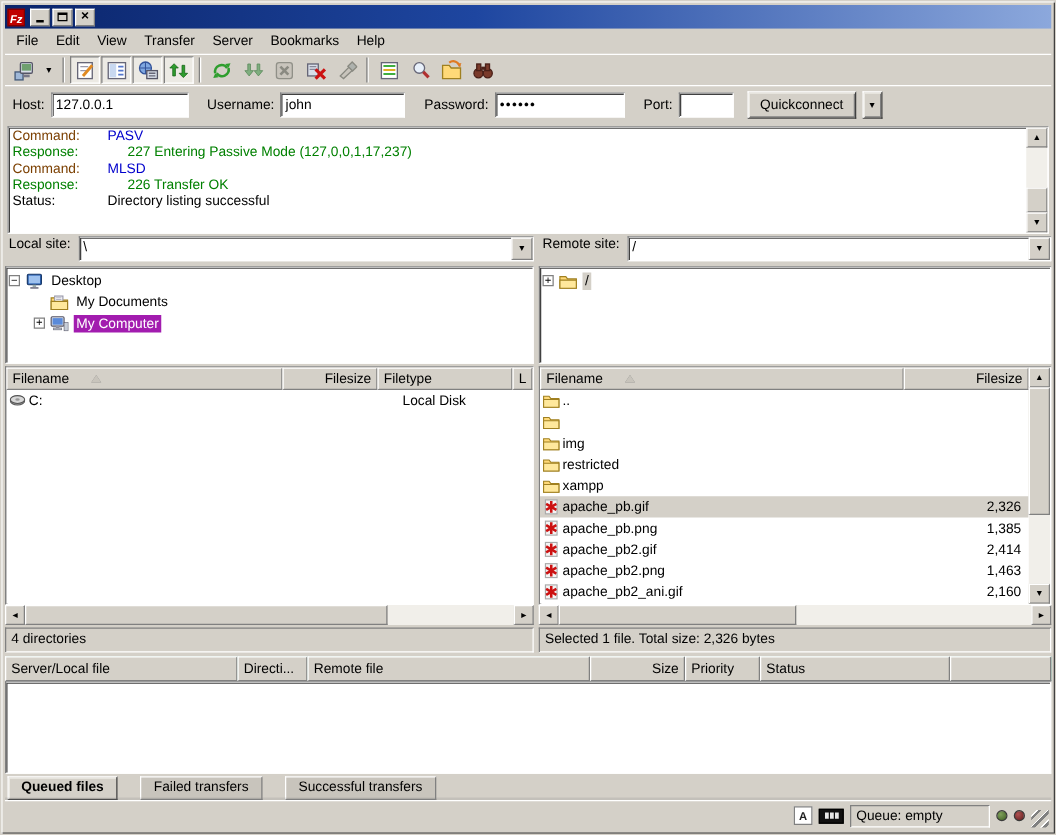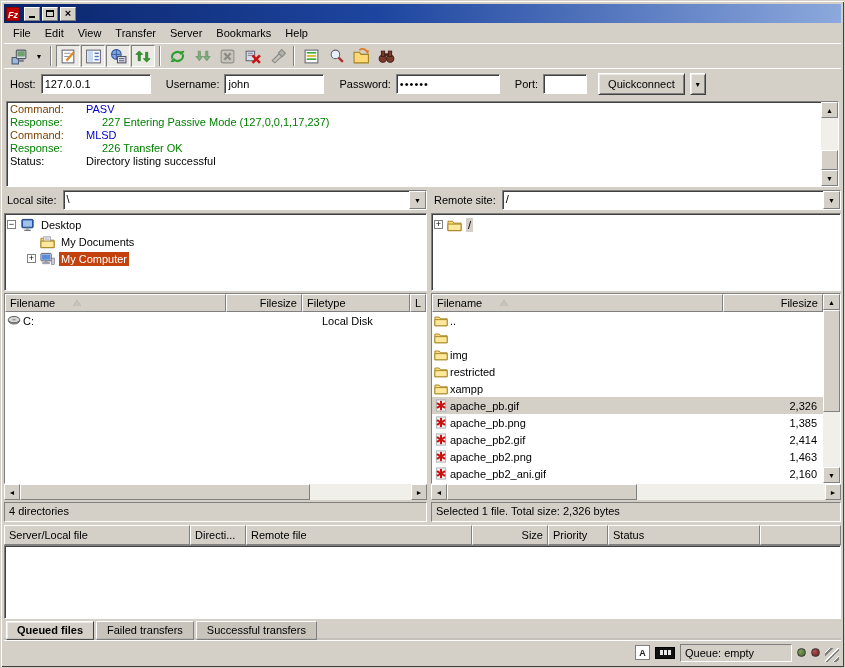--- a/index.html
+++ b/index.html
@@ -74,38 +74,38 @@
   .log-vscroll { position:absolute; top:0; right:0; bottom:0; }
   .sspacer { flex:1; }
 
   
   .panes { flex:0 0 333px; display:flex; }
   .pane { display:flex; flex-direction:column; }
   .pane-local { width:423px; flex:0 0 423px; }
   .pane-remote { flex:1; }
   .vsplit { width:4px; flex:0 0 4px; }
 
-  .sitebar { height:22px; flex:0 0 22px; display:flex; align-items:center; margin-bottom:2px; }
+  .sitebar { height:22px; flex:0 0 22px; display:flex; align-items:flex-start; margin-bottom:2px; }
   .site-label { padding:0 6px 0 3px; white-space:nowrap; }
   .combo { flex:1; height:20px; display:flex; background:#fff;
     border:1px solid; border-color:#808080 #fff #fff #808080; box-shadow: inset 1px 1px 0 #404040; }
   .combo-text { flex:1; padding:2px 3px; }
   .combo-btn { width:17px; display:flex; align-items:center; justify-content:center; font-size:7px; }
 
   .treebox { flex:0 0 78px; margin-bottom:2px; background:#fff; overflow:hidden;
     border:1px solid; border-color:#808080 #fff #fff #808080; box-shadow: inset 1px 1px 0 #404040; padding:2px; }
   .trow { height:17px; display:flex; align-items:center; white-space:nowrap; }
   .indent1 { padding-left:20px; }
   .expander { width:9px; height:9px; flex:0 0 9px; border:1px solid #808080; background:#fff;
     display:flex; align-items:center; justify-content:center; font-size:9px; line-height:1; margin-right:4px; }
   .expander.none { visibility:hidden; }
   .ticon { width:16px; height:14px; flex:0 0 16px; margin-right:3px; }
   .ticon svg { width:15px; height:14px; }
   .tlabel { padding:1px 2px; }
-  .tlabel.sel-active { background:#c2410c; color:#fff; }
+  .tlabel.sel-active { background:#a21caf; color:#fff; }
   .tlabel.sel-inactive { background:#D4D0C8; }
 
   .listbox { flex:1; display:flex; background:#fff; overflow:hidden;
     border:1px solid; border-color:#808080 #fff #fff #808080; box-shadow: inset 1px 1px 0 #404040; }
   .listmain { flex:1; display:flex; flex-direction:column; overflow:hidden; }
   .lheader { height:18px; flex:0 0 18px; display:flex; background:#D4D0C8; }
   .hcell { border:1px solid; border-color:#fff #808080 #808080 #fff; padding:1px 4px;
     display:flex; align-items:center; overflow:hidden; white-space:nowrap; background:#D4D0C8; }
   .hcell.right { justify-content:flex-end; }
   .sort-tri { width:0; height:0; border-left:4px solid transparent; border-right:4px solid transparent;
@@ -125,21 +125,21 @@
     border:1px solid; border-color:#808080 #fff #fff #808080; background:#D4D0C8; white-space:nowrap; overflow:hidden; }
 
   
   .queue-area { flex:1; display:flex; flex-direction:column; margin-top:3px; }
   .qheader { height:20px; flex:0 0 20px; display:flex; background:#5eead4; }
   .qbody { flex:1; background:#fff; border:1px solid; border-color:#808080 #fff #fff #808080; box-shadow: inset 1px 1px 0 #404040; }
   .qc-col1 { width:186px; flex:0 0 186px; } .qc-col2 { width:56px; flex:0 0 56px; } .qc-col3 { width:226px; flex:0 0 226px; }
   .qc-col4 { width:76px; flex:0 0 76px; } .qc-col5 { width:60px; flex:0 0 60px; } .qc-col6 { width:152px; flex:0 0 152px; }
   .qc-col7 { flex:1; }
 
-  .tabsrow { height:21px; flex:0 0 21px; display:flex; align-items:flex-start; padding-top:2px; gap:2px; padding-left:2px; }
+  .tabsrow { height:21px; flex:0 0 21px; display:flex; align-items:flex-start; padding-top:2px; gap:18px; padding-left:2px; }
   .tab { padding:2px 10px 3px 10px; border:1px solid; border-color:#fff #808080 #808080 #fff; background:#C8C4BC; }
   .tab.active { background:#D4D0C8; font-weight:bold; border-color:#fff #404040 #404040 #fff; box-shadow: inset 1px 1px 0 #ECEAE4; }
 
   
   .statusbar { height:24px; flex:0 0 24px; border-top:1px solid #fff; box-shadow:0 -2px 0 #80808033;
     display:flex; align-items:center; justify-content:flex-end; gap:5px; padding:2px 2px 2px 4px; }
   .sb-ascii { width:15px; height:15px; background:#fff; border:1px solid #808080; font-size:9px; font-weight:bold;
     display:flex; align-items:center; justify-content:center; color:#222; }
   .sb-badge { width:20px; height:12px; background:#111; border:1px solid #000; display:flex; align-items:center; justify-content:center; gap:1px; }
   .sb-badge i { width:3px; height:5px; background:#E8E8E8; display:block; }

